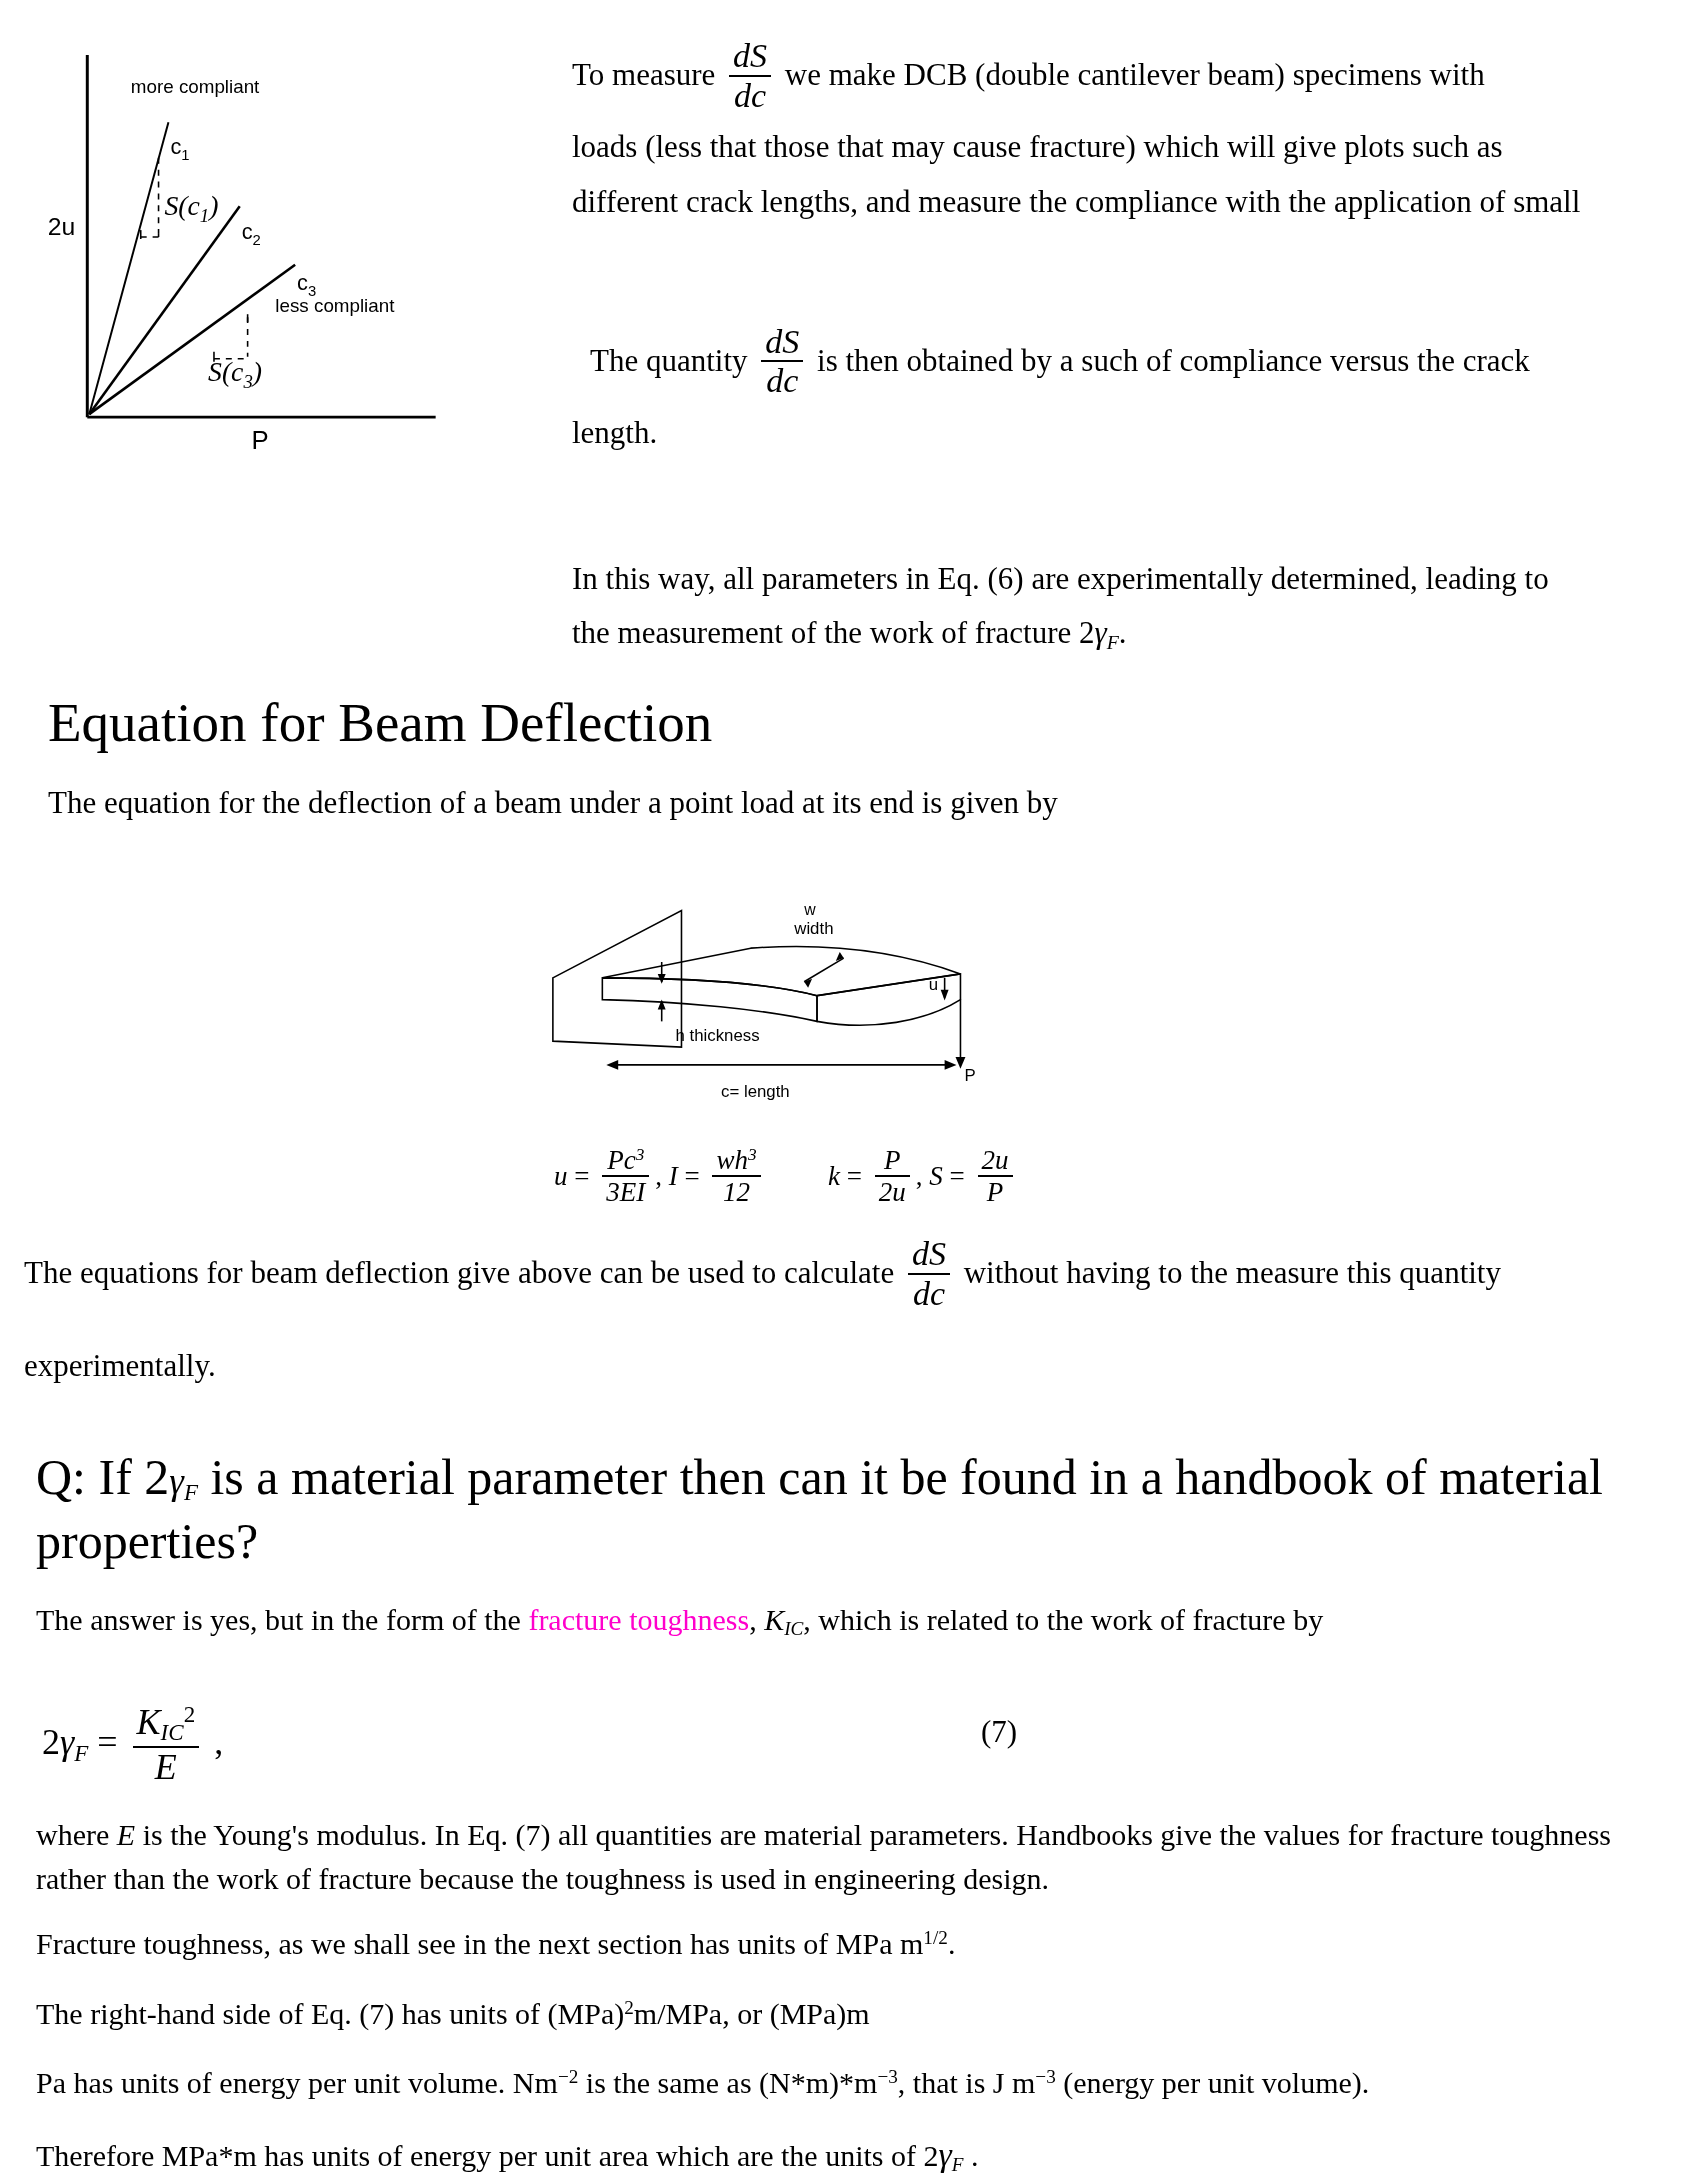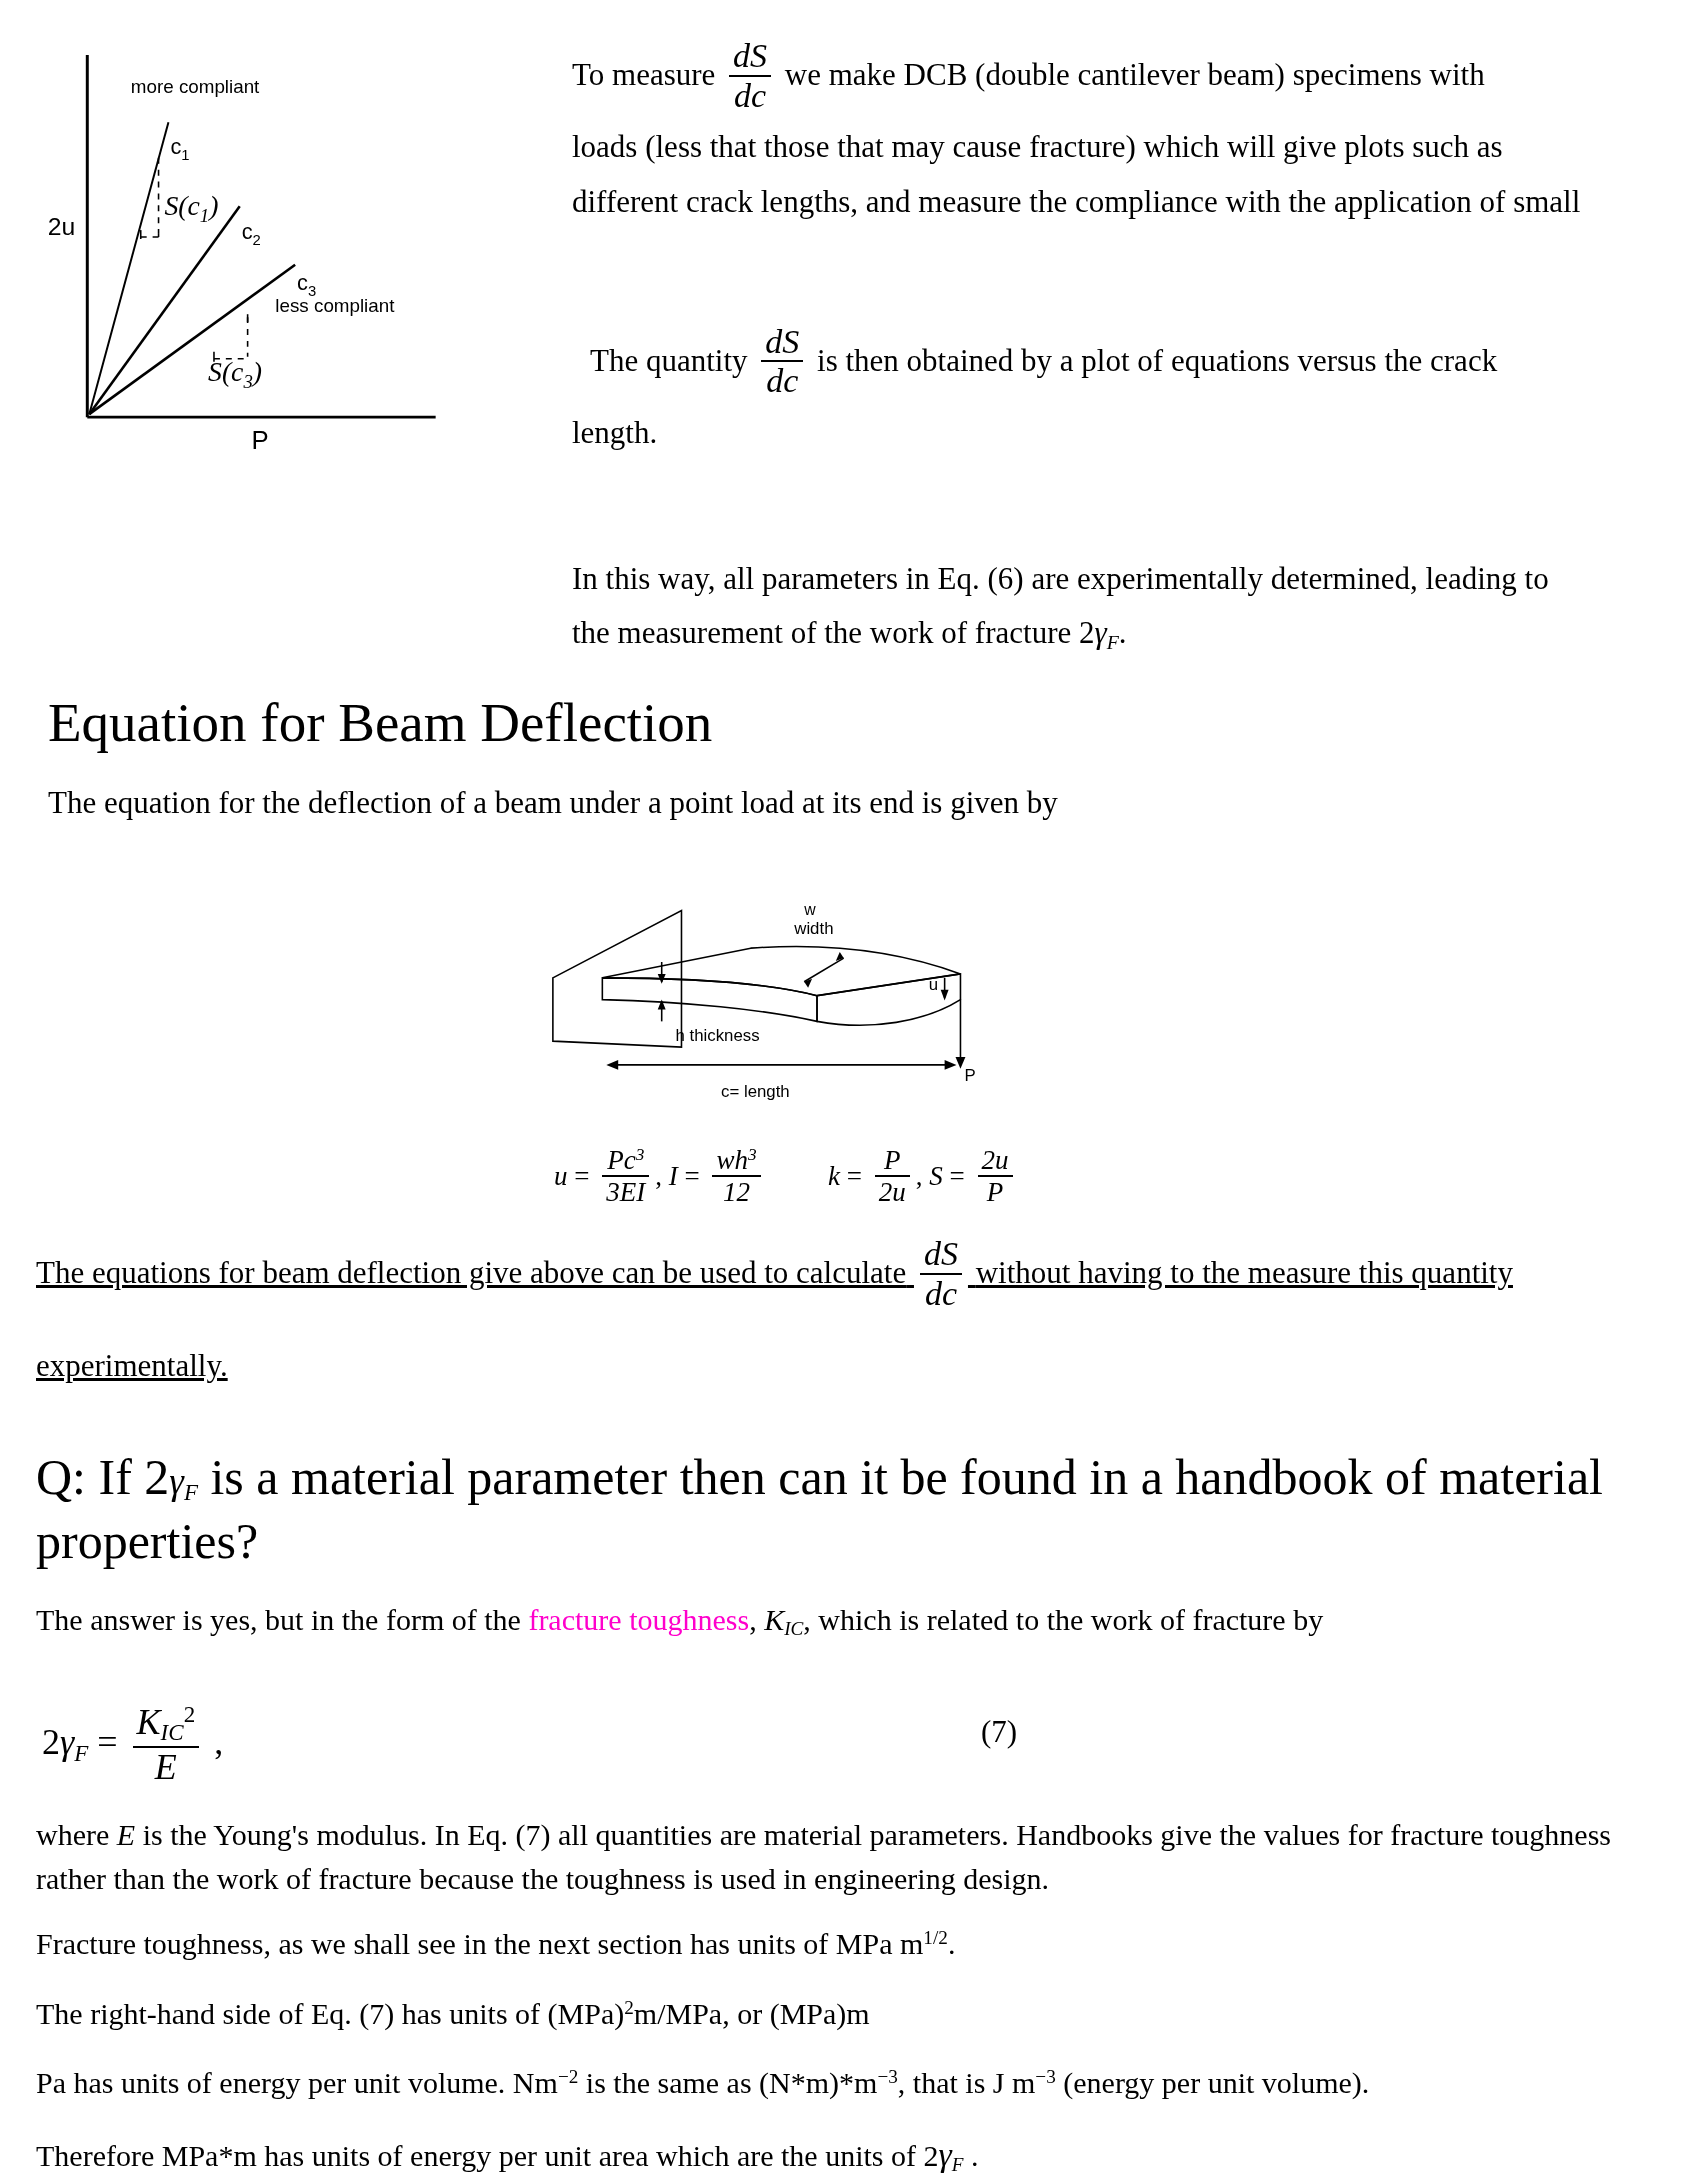--- a/index.html
+++ b/index.html
@@ -92,25 +92,24 @@
     position: absolute;
     left: 554px; top: 1148px;
     width: 515px;
     font-size: 27px;
     white-space: nowrap;
   }
   #beam-formulas .eqgap { display: inline-block; width: 48px; }
 
   #after-beam {
     position: absolute;
-    left: 36px; top: 1238px;
+    left: 24px; top: 1238px;
     width: 1624px;
     font-size: 31px;
     line-height: 1.5;
-    text-decoration: underline;
   }
   #after-beam .line2 { margin-top: 30px; }
 
   
   #q-section {
     position: absolute;
     left: 36px; top: 1445px;
     width: 1624px;
   }
   h2.q-title {
@@ -206,21 +205,21 @@
     <p>different crack lengths, and measure the compliance with the application of small</p>
 
     <div class="gap-xl"></div>
 
     <p style="padding-left:18px;">
       <span>The quantity</span>
       <span class="frac big">
         <span class="num">dS</span>
         <span class="den">dc</span>
       </span>
-      <span>is then obtained by a plot of equations versus the crack</span>
+      <span>is then obtained by a such of compliance versus the crack</span>
     </p>
     <p>length.</p>
 
     <div class="gap-xl"></div>
 
     <p>In this way, all parameters in Eq. (6) are experimentally determined, leading to</p>
     <p>
       <span>the measurement of the work of fracture 2</span><span class="ital">γ</span><sub class="s">F</sub><span>.</span>
     </p>
   </div>

